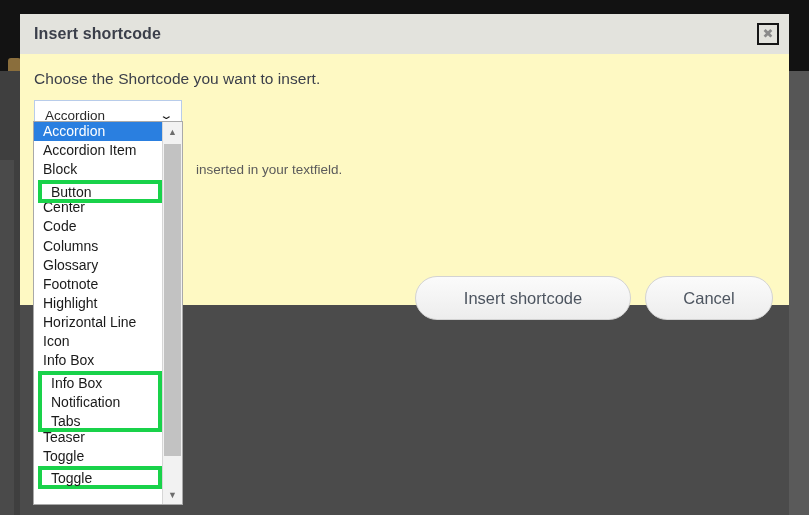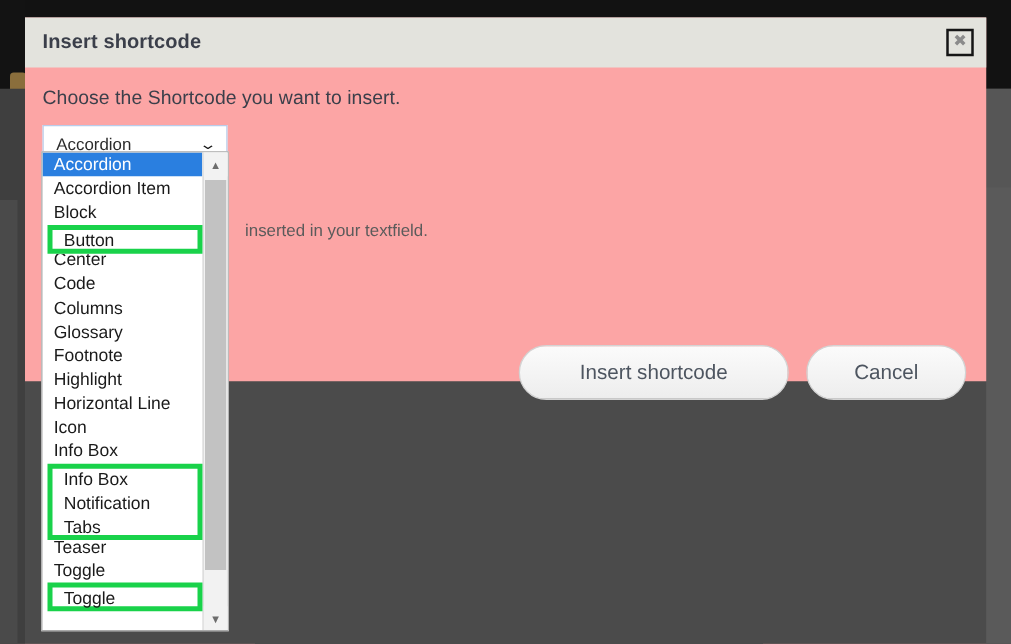--- a/index.html
+++ b/index.html
@@ -44,21 +44,21 @@
   #band-right-gray-b {
     position:absolute; left:789px; top:150px; width:20px; height:365px;
     background:#5a5a5a;
   }
 
   
   #dialog {
     position:absolute;
     left:20px; top:14px;
     width:769px; height:291px;
-    background:#fca5a5;
+    background:#fef9c3;
     box-sizing:border-box;
   }
   #dialog-header {
     height:40px;
     background:#e3e3dd;
     display:flex;
     align-items:center;
     justify-content:space-between;
     padding:0 10px 0 14px;
     box-sizing:border-box;
@@ -112,21 +112,21 @@
     z-index:5;
   }
   #chevron-down-icon {
     font-size:13px; color:#111; line-height:1;
     transform:scaleX(1.35) scaleY(.85);
     display:inline-block;
   }
   #hint-text {
     position:absolute;
     left:176px;
-    top:123px;
+    top:108px;
     font-size:13.5px;
     color:#5b5b5b;
     white-space:nowrap;
   }
 
   
   #dialog-actions {
     position:absolute;
     right:16px;
     top:222px;

